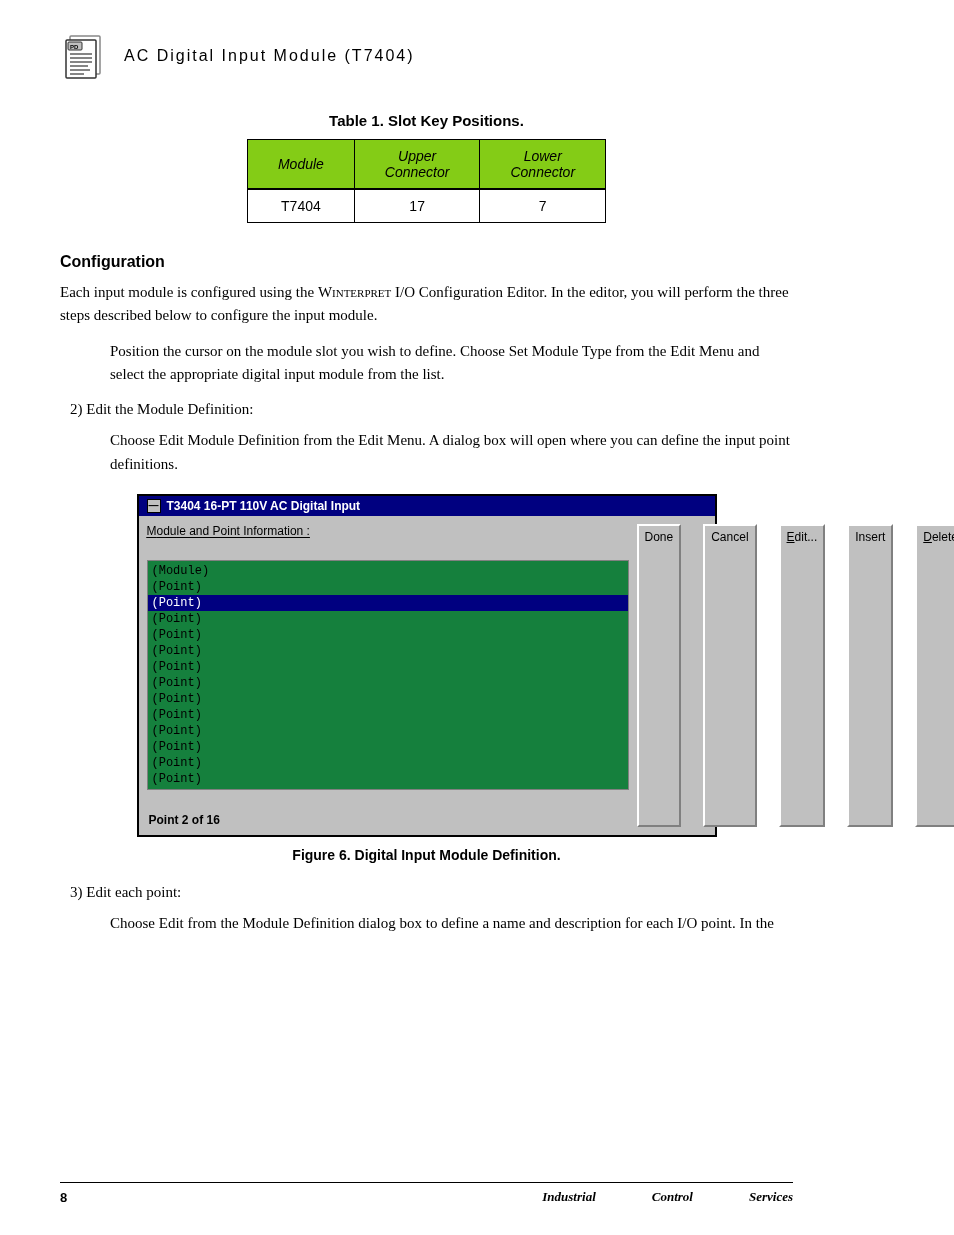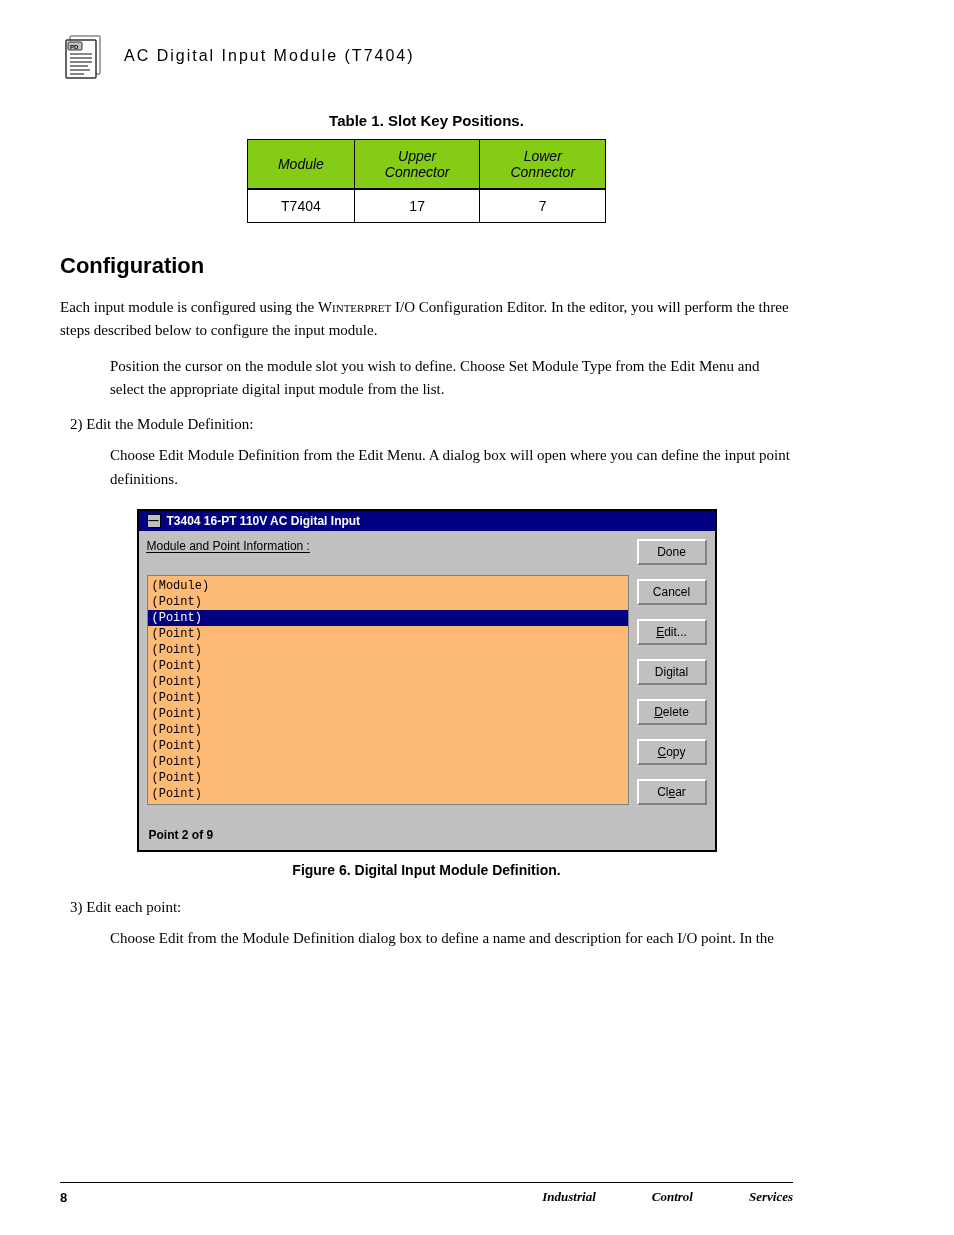--- a/index.html
+++ b/index.html
@@ -67,23 +67,23 @@
     }
     .slot-table th {
       font-weight: normal;
       background: #84cc16;
       font-style: italic;
     }
 
     
     .section-heading {
       font-family: Arial, Helvetica, sans-serif;
-      font-size: 22px;
-      font-weight: bold;
-      margin-bottom: 17px;
+      font-size: 16px;
+      font-weight: bold;
+      margin-bottom: 10px;
     }
 
     
     .body-text {
       font-family: 'Times New Roman', Times, serif;
       font-size: 15px;
       line-height: 1.55;
       margin-bottom: 12px;
     }
 
@@ -164,21 +164,21 @@
     .dialog-label {
       font-family: Arial, Helvetica, sans-serif;
       font-size: 12px;
       margin-bottom: 4px;
       text-decoration: underline;
       text-underline-offset: 2px;
     }
 
     .dialog-list {
       border: 1px solid #808080;
-      background: #fdba74;
+      background: #15803d;
       height: 230px;
       overflow: hidden;
       padding: 2px 0;
     }
 
     .dialog-list-item {
       padding: 1px 4px;
       font-family: 'Courier New', Courier, monospace;
       font-size: 12px;
       white-space: nowrap;
@@ -192,22 +192,22 @@
     .dialog-status {
       font-family: Arial, Helvetica, sans-serif;
       font-size: 12px;
       font-weight: bold;
       margin-top: 5px;
       padding-left: 2px;
     }
 
     .dialog-right {
       display: flex;
-      flex-direction: column;
-      gap: 14px;
+      flex-direction: row;
+      gap: 22px;
       width: 70px;
       flex-shrink: 0;
     }
 
     .dialog-btn {
       background: #c0c0c0;
       border: 2px solid;
       border-color: #fff #808080 #808080 #fff;
       padding: 4px 6px;
       font-family: Arial, Helvetica, sans-serif;
@@ -341,28 +341,28 @@
               <div class="dialog-list-item">(Point)</div>
               <div class="dialog-list-item">(Point)</div>
               <div class="dialog-list-item">(Point)</div>
               <div class="dialog-list-item">(Point)</div>
               <div class="dialog-list-item">(Point)</div>
               <div class="dialog-list-item">(Point)</div>
               <div class="dialog-list-item">(Point)</div>
               <div class="dialog-list-item">(Point)</div>
 
             </div>
-            <div class="dialog-status">Point 2  of 9</div>
+            <div class="dialog-status">Point 2  of 16</div>
           </div>
 
           <div class="dialog-right">
             <div class="dialog-btn">Done</div>
             <div class="dialog-btn">Cancel</div>
             <div class="dialog-btn"><span style="text-decoration:underline">E</span>dit...</div>
-            <div class="dialog-btn">Digital</div>
+            <div class="dialog-btn">Insert</div>
             <div class="dialog-btn"><span style="text-decoration:underline">D</span>elete</div>
             <div class="dialog-btn"><span style="text-decoration:underline">C</span>opy</div>
             <div class="dialog-btn">Cl<span style="text-decoration:underline">e</span>ar</div>
           </div>
         </div>
       </div>
     </div>
 
     <div class="figure-caption">Figure 6.  Digital Input Module Definition.</div>
 

